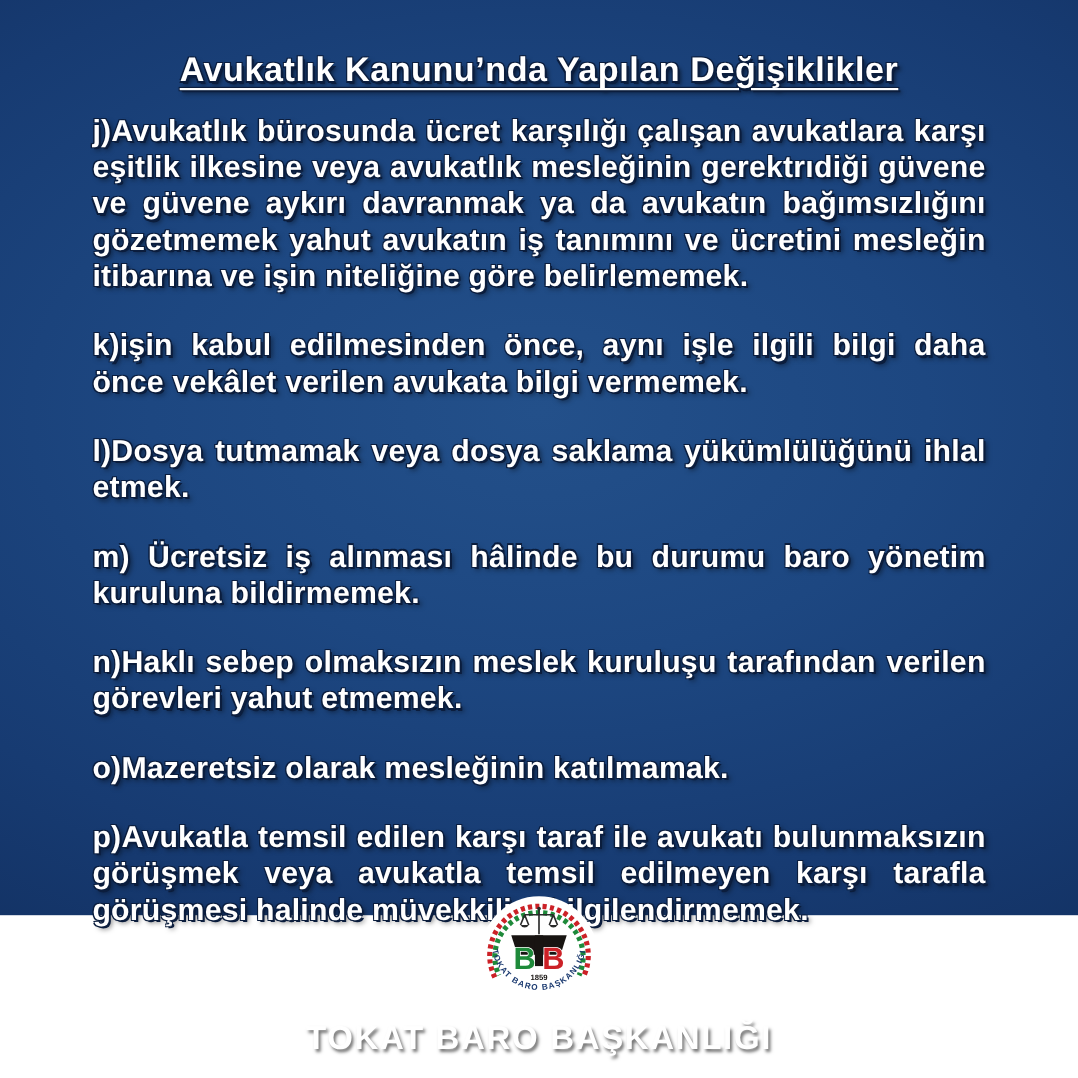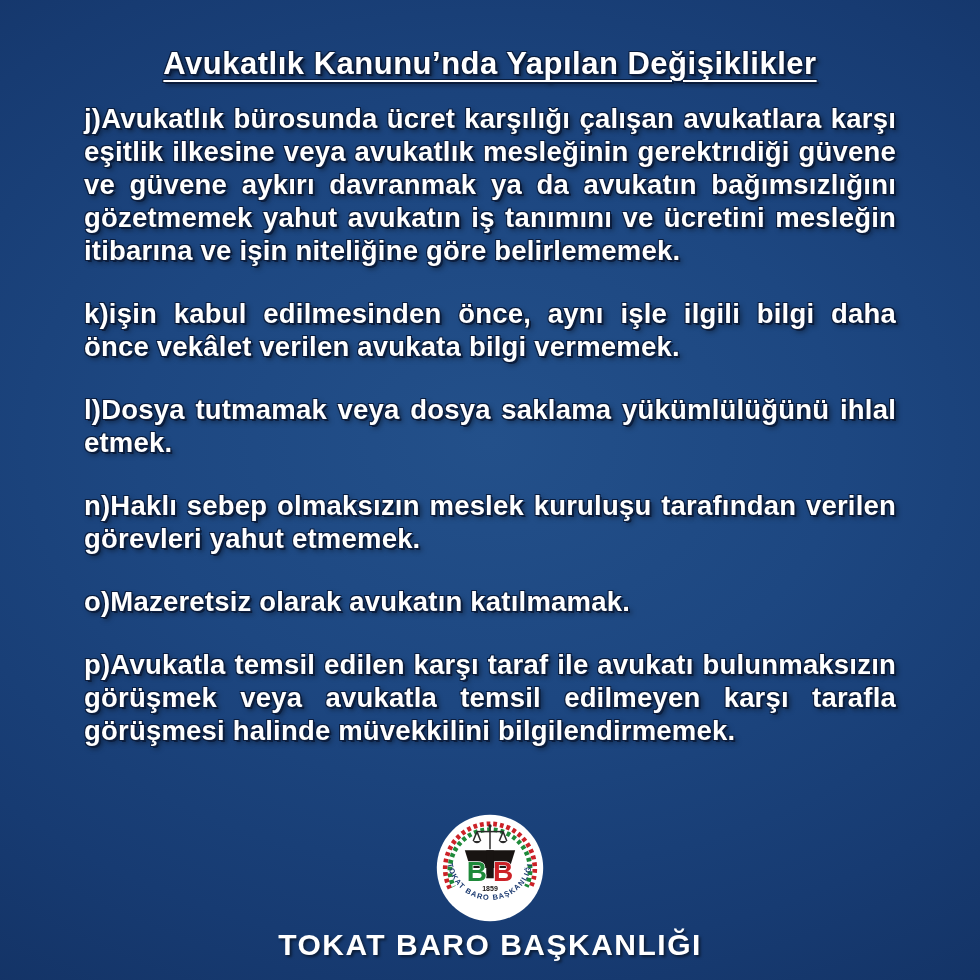--- a/index.html
+++ b/index.html
@@ -3,21 +3,21 @@
 <meta charset="utf-8">
 <style>
   html,body{margin:0;padding:0;}
   body{
     width:980px;height:980px;
     font-family:"Liberation Sans","DejaVu Sans",sans-serif;
     overflow:hidden;
   }
   .poster{
     position:relative;
-    width:980px;height:980px;
+    width:980px;height:832px;
     background:
       radial-gradient(ellipse 120% 90% at 50% 45%,
         #23508a 0%, #1d4781 30%, #173b72 58%, #123061 82%, #102b58 100%);
   }
   .title{
     position:absolute;
     top:46px;left:0;right:0;
     text-align:center;
     color:#ffffff;
     font-size:31px;
@@ -77,22 +77,23 @@
 <body>
 
 <div class="poster">
 
   <div class="title">Avukatlık Kanunu’nda Yapılan Değişiklikler</div>
 
   <div class="body-text">
     <p>j)Avukatlık bürosunda ücret karşılığı çalışan avukatlara karşı eşitlik ilkesine veya avukatlık mesleğinin gerektrıdiği güvene ve güvene aykırı davranmak ya da avukatın bağımsızlığını gözetmemek yahut avukatın iş tanımını ve ücretini mesleğin itibarına ve işin niteliğine göre belirlememek.</p>
     <p>k)işin kabul edilmesinden önce, aynı işle ilgili bilgi daha önce vekâlet verilen avukata bilgi vermemek.</p>
     <p>l)Dosya tutmamak veya dosya saklama yükümlülüğünü ihlal etmek.</p>
+    <p>m) Ücretsiz iş alınması hâlinde bu durumu baro yönetim kuruluna bildirmemek.</p>
     <p>n)Haklı sebep olmaksızın meslek kuruluşu tarafından verilen görevleri yahut etmemek.</p>
-    <p>o)Mazeretsiz olarak avukatın katılmamak.</p>
+    <p>o)Mazeretsiz olarak mesleğinin katılmamak.</p>
     <p>p)Avukatla temsil edilen karşı taraf ile avukatı bulunmaksızın görüşmek veya avukatla temsil edilmeyen karşı tarafla görüşmesi halinde müvekkilini bilgilendirmemek.</p>
   </div>
 
   <div class="logo-wrap">
     <svg viewBox="0 0 120 120" width="112" height="112">
 
       <circle cx="60" cy="60" r="57" fill="#ffffff"></circle>
 
       <path d="M 17,82 A 48,48 0 1 1 103,82" fill="none" stroke="#cc2127" stroke-width="5" stroke-dasharray="4 3.2"></path>
       <path d="M 21,80 A 43,43 0 1 1 99,80" fill="none" stroke="#1e8a3a" stroke-width="5" stroke-dasharray="4 3.2" stroke-dashoffset="3.5"></path>

